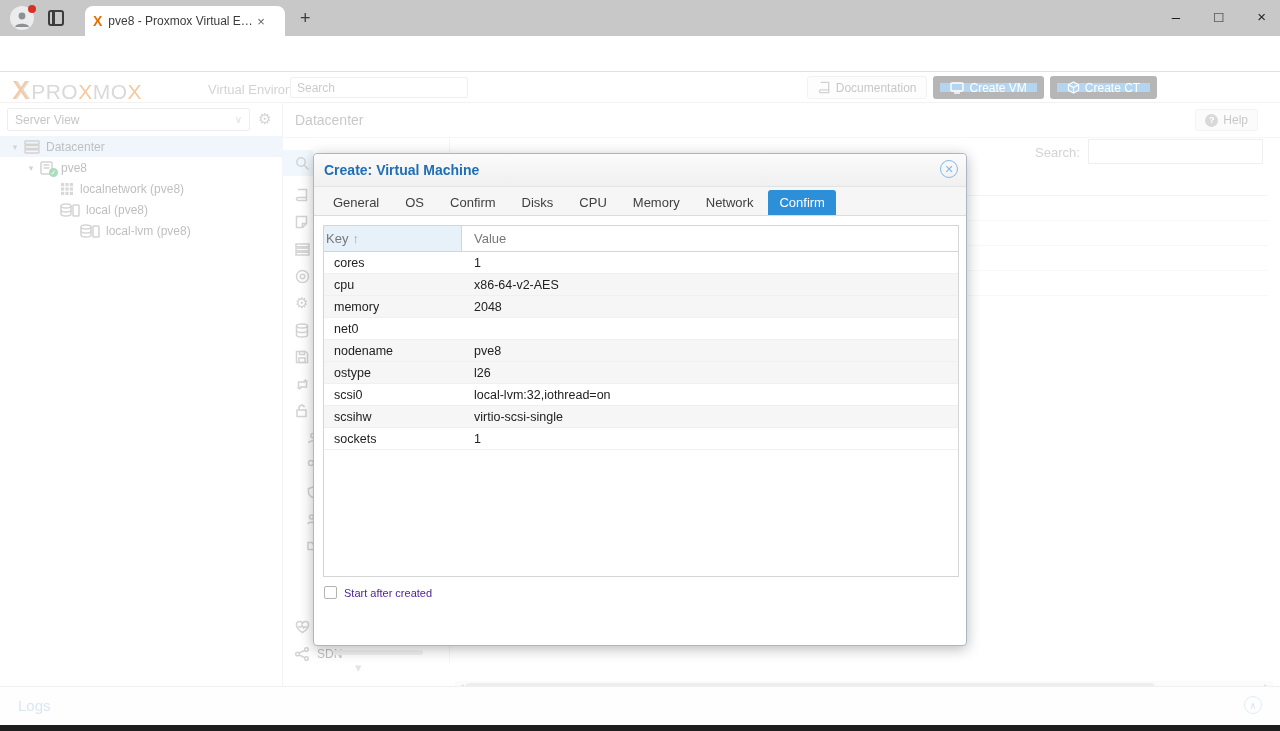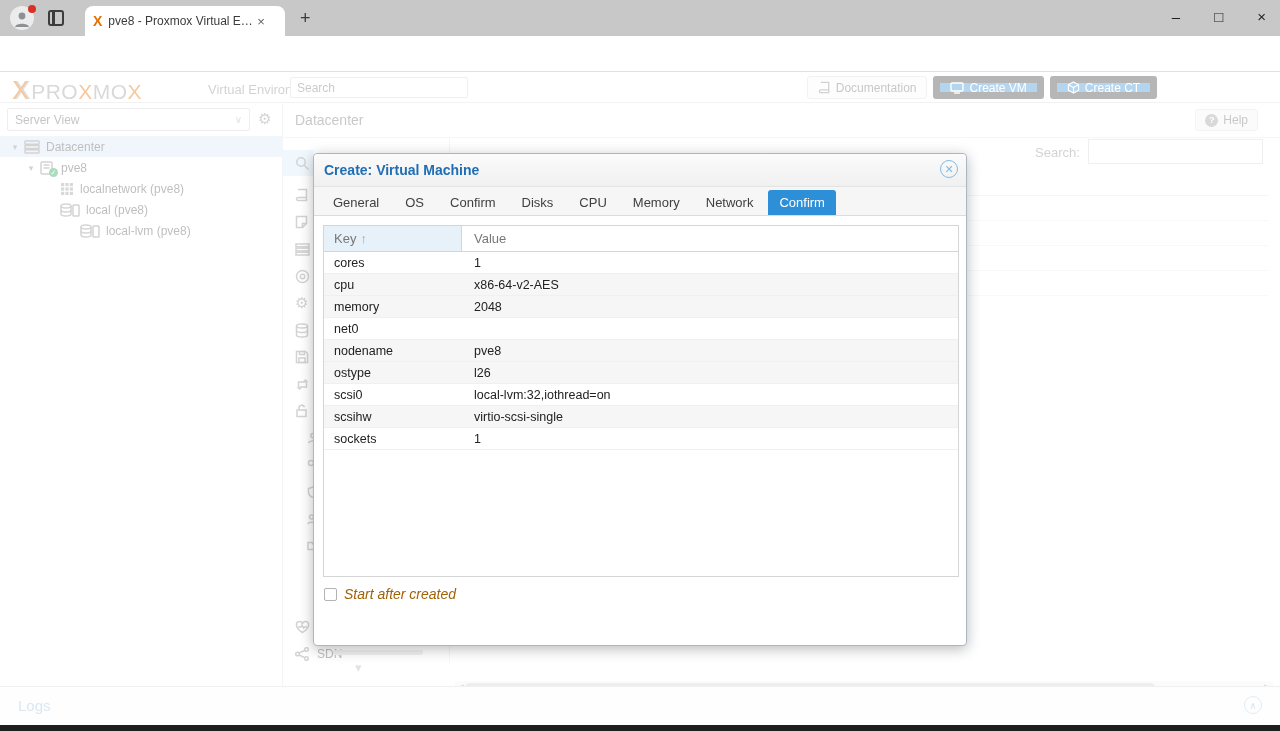--- a/index.html
+++ b/index.html
@@ -103,28 +103,28 @@
   .dialog { position:absolute; left:313px; top:81px; width:654px; height:493px; background:#fff; border:1px solid #a9b7c4; border-radius:4px; box-shadow:0 3px 14px rgba(0,0,0,0.28); z-index:100; }
   .dlg-head { position:absolute; left:0; top:0; width:100%; height:33px; background:linear-gradient(#fbfbfb,#f0f0f0); border-bottom:1px solid #e3e3e3; border-radius:4px 4px 0 0; }
   .dlg-title { position:absolute; left:10px; top:8px; font-size:14px; font-weight:bold; color:#1f6eb5; }
   .dlg-close { position:absolute; right:8px; top:6px; width:18px; height:18px; border:1px solid #85b9e2; border-radius:50%; color:#85b9e2; font-size:11px; text-align:center; line-height:16px; }
   .dlg-tabs { position:absolute; left:0; top:33px; width:100%; height:29px; background:#f6f6f6; border-bottom:1px solid #dcdcdc; display:flex; align-items:flex-end; padding-left:8px; gap:4px; }
   .dtab { height:25px; padding:0 11px; font-size:13px; color:#404040; display:flex; align-items:center; border-radius:3px 3px 0 0; }
   .dtab.active { background:#2d8fd8; color:#fff; }
 
   .dtable { position:absolute; left:9px; top:71px; width:636px; height:352px; border:1px solid #d5d5d5; background:#fff; }
   .dth { display:flex; height:26px; border-bottom:1px solid #d5d5d5; font-size:13px; color:#787878; }
-  .dth .kh { width:138px; background:#e7f1fa; border-right:1px solid #d5d5d5; display:flex; align-items:center; padding-left:10px; gap:4px; }
+  .dth .kh { width:138px; background:#e7f1fa; border-right:1px solid #d5d5d5; display:flex; align-items:center; padding-left:2px; gap:4px; }
   .dth .vh { flex:1; display:flex; align-items:center; padding-left:12px; }
   .drow { display:flex; height:22px; align-items:center; font-size:12.5px; color:#222; border-bottom:1px solid #f0f0f0; }
   .drow.alt { background:#f6f6f6; }
   .drow .k { width:138px; padding-left:10px; }
   .drow .v { flex:1; padding-left:12px; }
 
-  .startrow { position:absolute; left:10px; top:432px; display:flex; align-items:center; gap:7px; font-size:14px; color:#a16207;font-style:italic; }
+  .startrow { position:absolute; left:10px; top:432px; display:flex; align-items:center; gap:7px; font-size:11px; color:#4c1d95; }
   .cbox { width:13px; height:13px; border:1px solid #b3b3b3; background:#fff; border-radius:2px; }
 
   .dlg-foot { position:absolute; left:0; top:458px; width:100%; height:35px; background:linear-gradient(#f0f0f0,#e6e6e6); border-top:1px solid #d8d8d8; border-radius:0 0 4px 4px; display:flex; align-items:center; justify-content:flex-end; padding-right:4px; gap:8px; font-size:13px; color:#4a4a4a; }
   .pbtn { height:24px; min-width:54px; background:#3892d4; border:1px solid #2d7ebd; border-radius:3px; color:#fff; font-size:12.5px; display:flex; align-items:center; justify-content:center; padding:0 10px; }
   .annot { border:3px solid #dd1f1f; border-radius:2px; padding:3px; margin-left:2px; }
 
   .taskbar { position:absolute; left:0; top:725px; width:1280px; height:6px; background:#1e1e1e; }
   .ico-g { stroke:#8d8d8d; fill:none; stroke-width:1.5; }
   .ico-d { stroke:#5f6368; fill:none; stroke-width:1.6; }
 </style>

